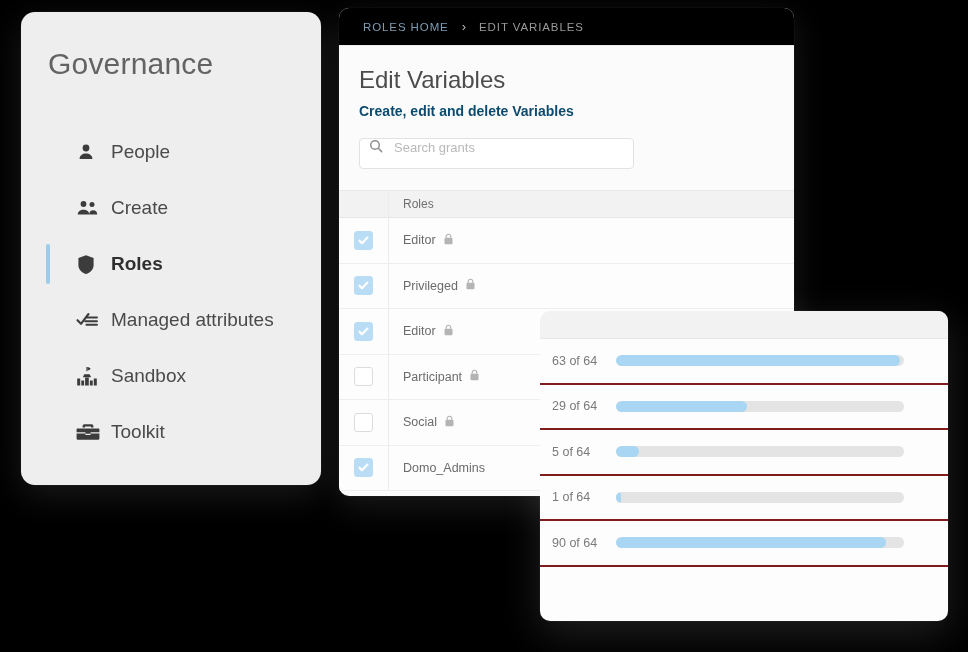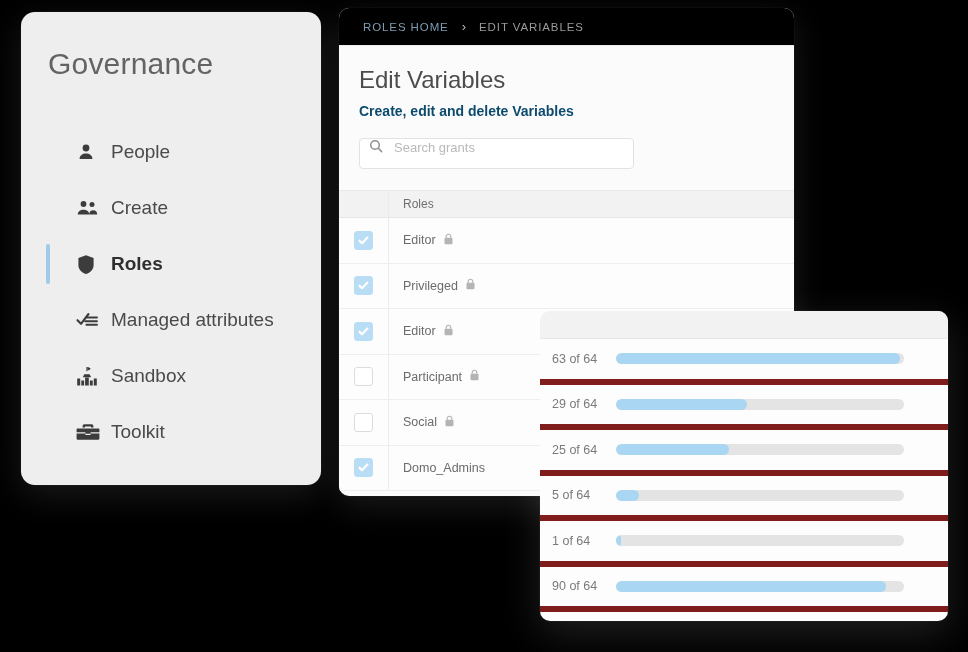--- a/index.html
+++ b/index.html
@@ -210,21 +210,21 @@
   .progress-head {
     height: 28px;
     background: #f2f2f2;
     border-bottom: 1px solid #e6e6e6;
   }
   .progress-row {
     height: 45.5px;
     display: flex;
     align-items: center;
     padding-left: 12px;
-    border-bottom: 6px solid #7f1d1d;
+    border-bottom: 2px solid #7f1d1d;
   }
   .progress-label {
     width: 62px;
     flex: 0 0 62px;
     font-size: 12.5px;
     font-weight: 300;
     color: #7a7a7a;
     white-space: nowrap;
   }
   .bar-track {
@@ -469,26 +469,20 @@
       </span>
     </div>
 
     <div class="progress-row">
       <span class="progress-label">29 of 64</span>
       <span class="bar-track" style="background: rgb(228, 228, 228);">
         <span class="bar-fill" style="width: 45.3125%; background: rgb(169, 214, 242);"></span>
       </span>
     </div>
 
-    <div class="progress-row">
-      <span class="progress-label">25 of 64</span>
-      <span class="bar-track" style="background: rgb(228, 228, 228);">
-        <span class="bar-fill" style="width: 39.0625%; background: rgb(169, 214, 242);"></span>
-      </span>
-    </div>
 
     <div class="progress-row">
       <span class="progress-label">5 of 64</span>
       <span class="bar-track" style="background: rgb(228, 228, 228);">
         <span class="bar-fill" style="width: 7.8125%; background: rgb(169, 214, 242);"></span>
       </span>
     </div>
 
     <div class="progress-row">
       <span class="progress-label">1 of 64</span>

